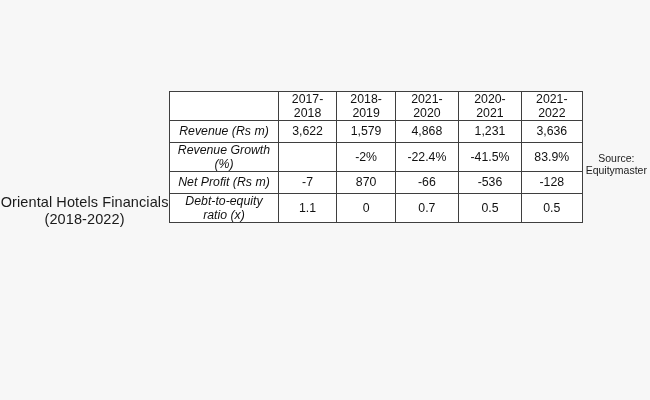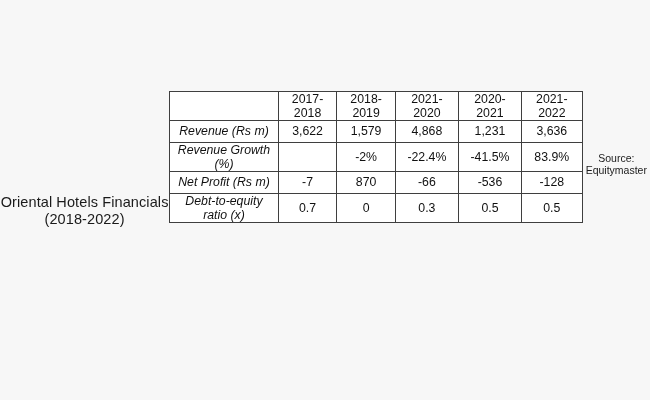--- a/index.html
+++ b/index.html
@@ -117,23 +117,23 @@
         <tr>
           <td class="row-label">Net Profit (Rs m)</td>
           <td>-7</td>
           <td>870</td>
           <td>-66</td>
           <td>-536</td>
           <td>-128</td>
         </tr>
         <tr>
           <td class="row-label">Debt-to-equity ratio (x)</td>
+          <td>1.1</td>
+          <td>0</td>
           <td>0.7</td>
-          <td>0</td>
-          <td>0.3</td>
           <td>0.5</td>
           <td>0.5</td>
         </tr>
       </tbody>
     </table>
   </div>
 
   <div class="source-note">Source: Equitymaster</div>
 
 </div>

